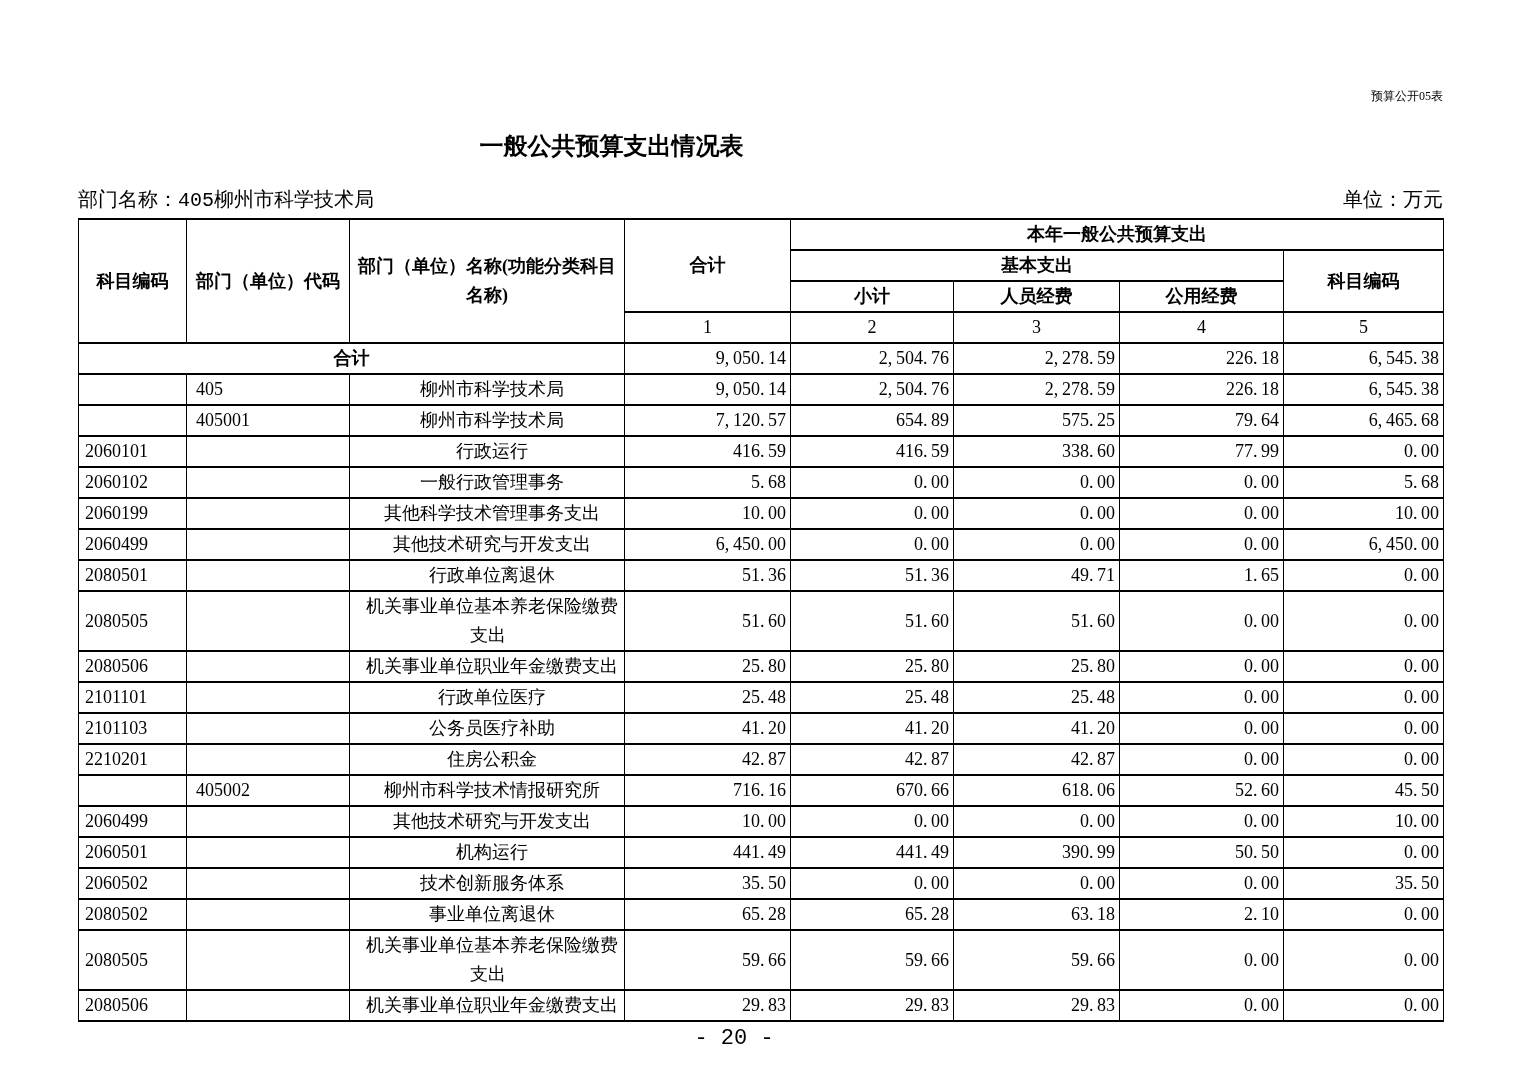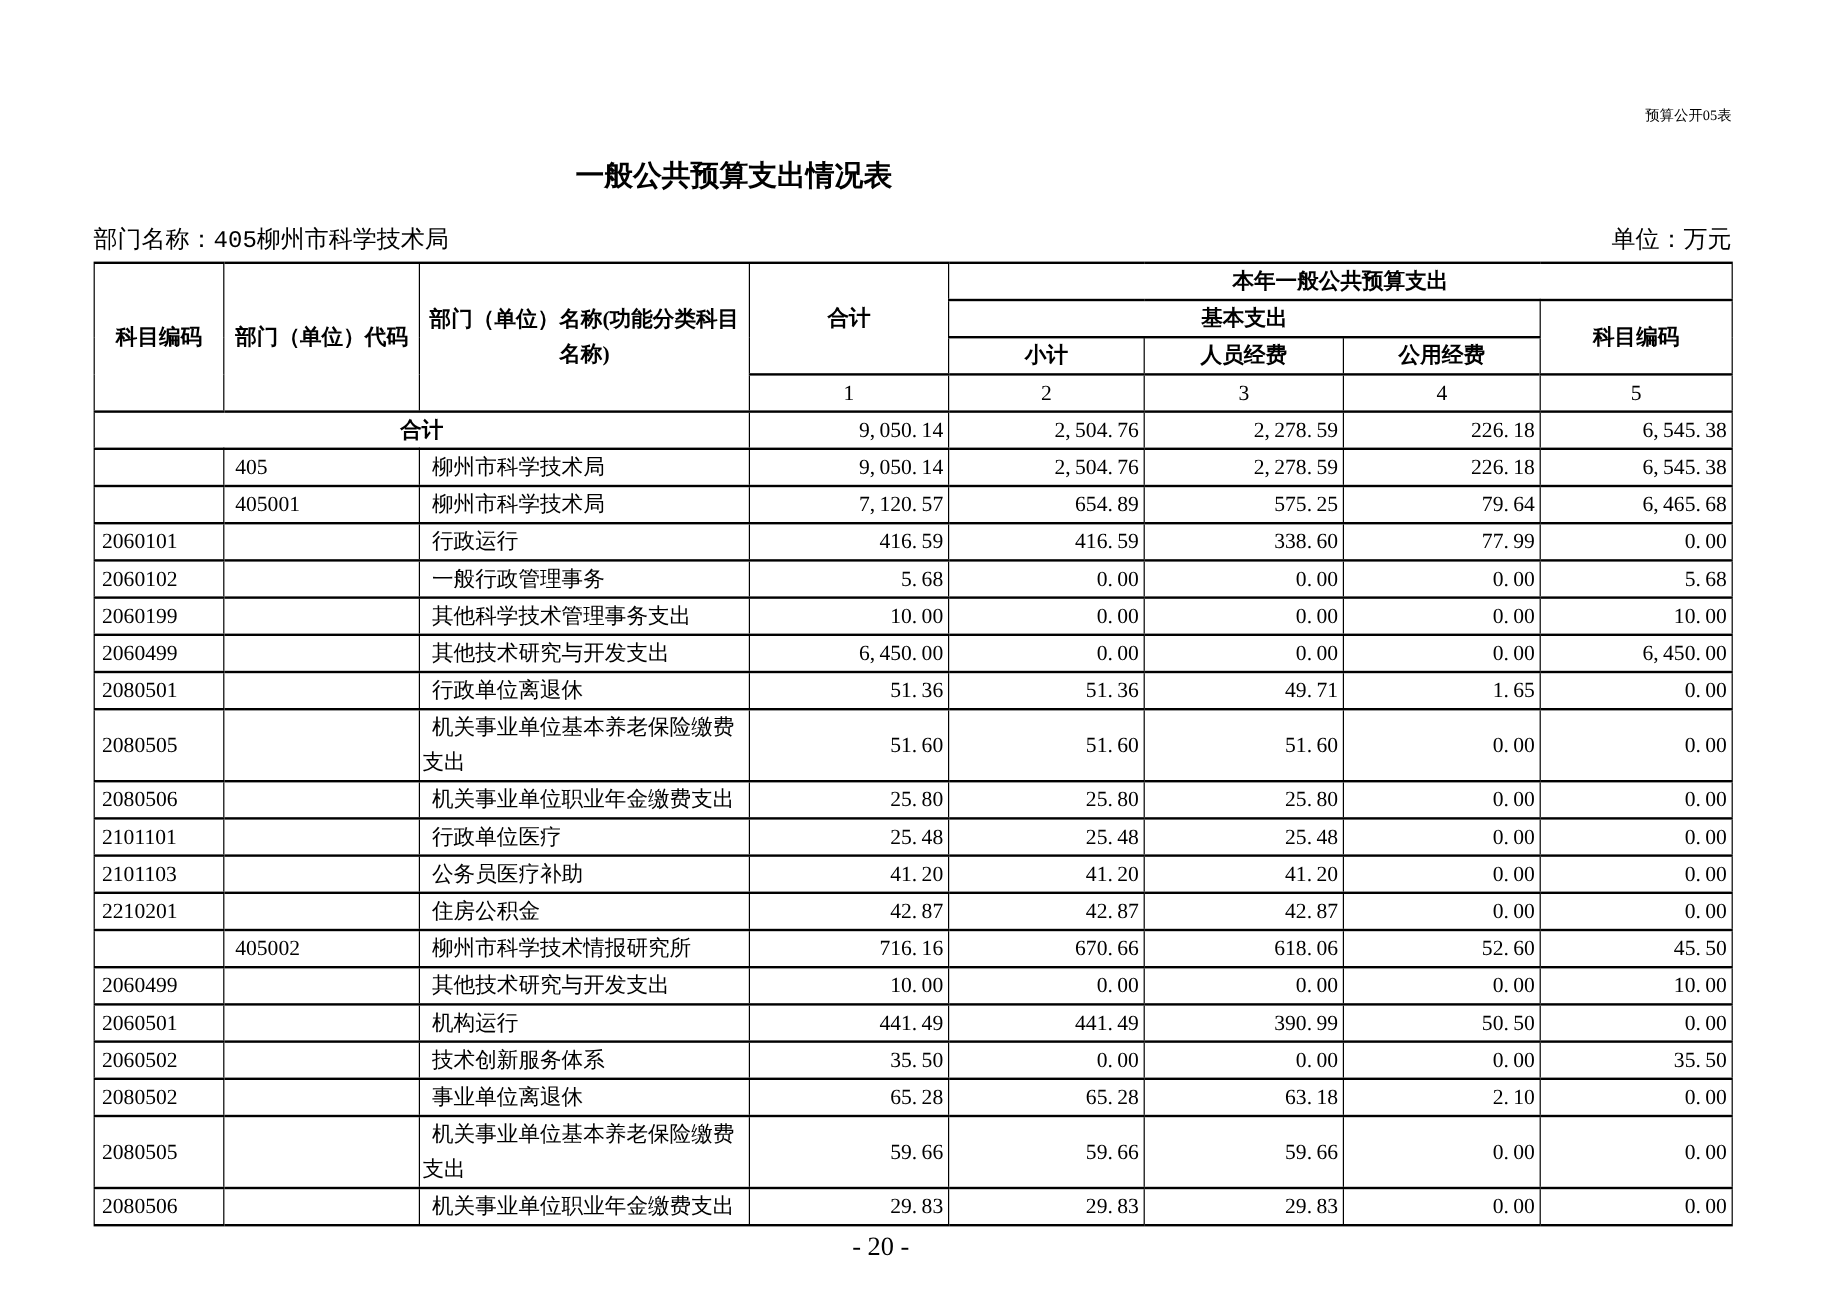--- a/index.html
+++ b/index.html
@@ -36,27 +36,27 @@
   .th-name { white-space: pre-line; }
   thead tr.r1 { height: 30px; }
   thead tr.r2 { height: 29px; }
   thead tr.r3 { height: 29px; }
   thead tr.r4 { height: 30px; }
   thead tr.r4 th { font-weight: normal; }
   tbody tr { height: 29px; }
   tbody tr.tall { height: 59px; }
   .cell-code   { text-align: left; padding-left: 6px; }
   .cell-dept   { text-align: left; padding-left: 9px; }
-  .cell-name   { text-align: left; padding-left: 2px; text-indent: 8px; }
+  .cell-name   { text-align: center; padding-left: 2px; text-indent: 8px; }
   .cell-num    { text-align: right; padding-right: 4px; }
   .cell-merged { text-align: center; font-weight: bold; }
   .page-number {
     position: absolute; top: 1026px; left: 0; width: 1468px;
     text-align: center; font-size: 22px;
-    font-family: Liberation Serif, serif;
+    font-family: Liberation Mono, monospace;
   }
 </style>
 </head>
 <body>
 
 <div class="page">
 
   <div class="form-label">预算公开05表</div>
 
   <h1 class="doc-title">一般公共预算支出情况表</h1>

